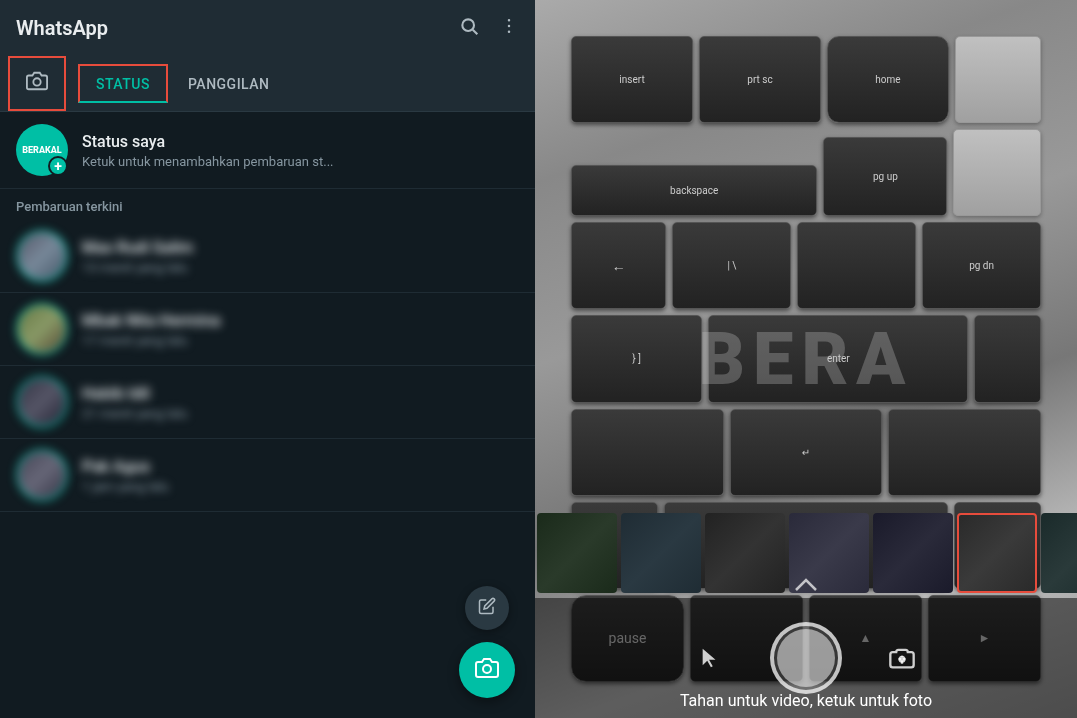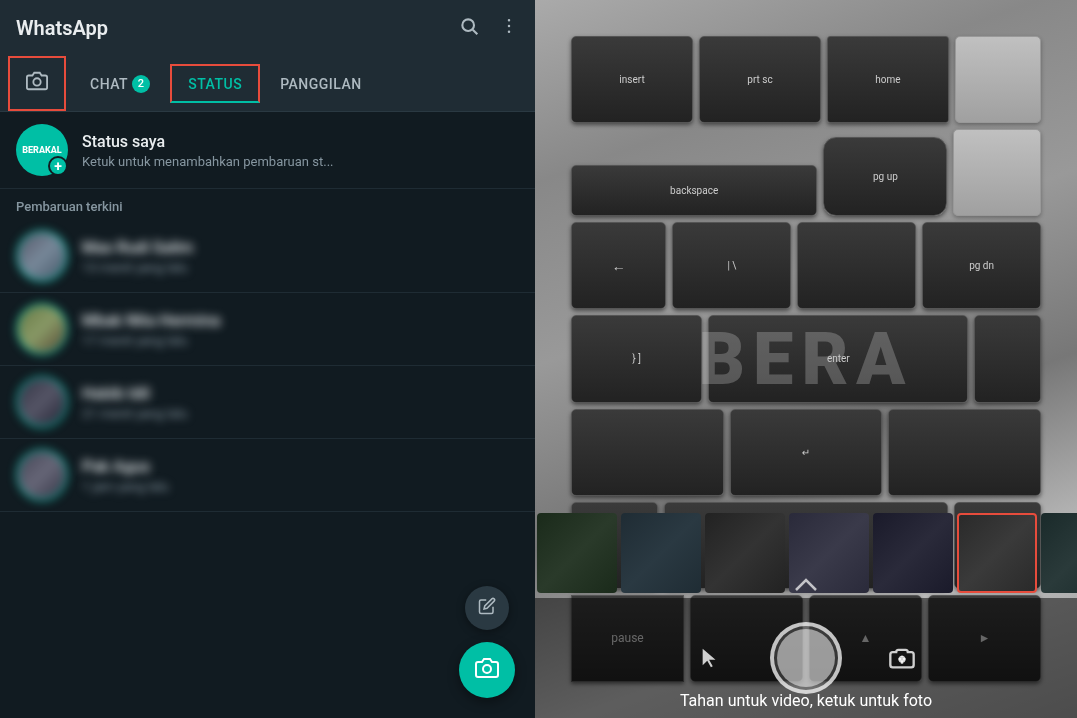--- a/index.html
+++ b/index.html
@@ -448,24 +448,20 @@
 
   <div class="tabs">
     <div class="tab-camera">
       <span class="tab-camera-icon">
         <svg width="22" height="22" viewBox="0 0 24 24" fill="none" stroke="#aebac1" stroke-width="2">
           <path d="M23 19a2 2 0 0 1-2 2H3a2 2 0 0 1-2-2V8a2 2 0 0 1 2-2h4l2-3h6l2 3h4a2 2 0 0 1 2 2z"></path>
           <circle cx="12" cy="13" r="4"></circle>
         </svg>
       </span>
     </div>
-    <div class="tab-item" style="color:#aebac1;">
-      <span>CHAT</span>
-      <span class="tab-badge">2</span>
-    </div>
     <div class="tab-item active-outline active" style="color:#00bfa5; border: 2px solid #e74c3c; border-bottom: 2px solid #00bfa5; margin: 8px 4px; height: calc(100% - 16px);">
       <span>STATUS</span>
     </div>
     <div class="tab-item">
       <span>PANGGILAN</span>
     </div>
   </div>
 
   <div class="content">
 
@@ -548,27 +544,27 @@
 </div>
 
 <div class="right-panel">
 
   <div class="keyboard-bg">
     <div style="width:100%; height:100%; background: linear-gradient(160deg, #aaa 0%, #888 20%, #999 40%, #777 60%, #bbb 80%, #999 100%); position:relative; display:flex; flex-direction:column; padding:36px; gap:6px;">
 
       <div style="display:flex; gap:6px; flex:1;">
         <div style="flex:1; background:linear-gradient(180deg,#3a3a3a,#222); border-radius:5px; display:flex; align-items:center; justify-content:center; color:#ccc; font-size:10px; border:1px solid #555; box-shadow:0 2px 4px rgba(0,0,0,0.5);">insert</div>
         <div style="flex:1; background:linear-gradient(180deg,#3a3a3a,#222); border-radius:5px; display:flex; align-items:center; justify-content:center; color:#ccc; font-size:10px; border:1px solid #555; box-shadow:0 2px 4px rgba(0,0,0,0.5);">prt sc</div>
-        <div style="flex:1; background:linear-gradient(180deg,#3a3a3a,#222); border-radius:3px; display:flex; align-items:center; justify-content:center; color:#ccc; font-size:10px; border:1px solid #555; box-shadow:0 2px 4px rgba(0,0,0,0.5);">home</div>
+        <div style="flex:1; background:linear-gradient(180deg,#3a3a3a,#222); border-radius:12px; display:flex; align-items:center; justify-content:center; color:#ccc; font-size:10px; border:1px solid #555; box-shadow:0 2px 4px rgba(0,0,0,0.5);">home</div>
         <div style="flex:0.7; background:linear-gradient(180deg,#c0c0c0,#a0a0a0); border-radius:5px; border:1px solid #999; box-shadow:0 2px 4px rgba(0,0,0,0.3);"></div>
       </div>
 
       <div style="display:flex; gap:6px; flex:1;">
         <div style="flex:2; background:linear-gradient(180deg,#3a3a3a,#222); border-radius:5px; display:flex; align-items:center; justify-content:center; color:#ccc; font-size:10px; border:1px solid #555; box-shadow:0 2px 4px rgba(0,0,0,0.5);margin-top:36px;">backspace</div>
-        <div style="flex:1; background:linear-gradient(180deg,#3a3a3a,#222); border-radius:13px; display:flex; align-items:center; justify-content:center; color:#ccc; font-size:10px; border:1px solid #555; box-shadow:0 2px 4px rgba(0,0,0,0.5);margin-top:8px;">pg up</div>
+        <div style="flex:1; background:linear-gradient(180deg,#3a3a3a,#222); border-radius:5px; display:flex; align-items:center; justify-content:center; color:#ccc; font-size:10px; border:1px solid #555; box-shadow:0 2px 4px rgba(0,0,0,0.5);margin-top:8px;">pg up</div>
         <div style="flex:0.7; background:linear-gradient(180deg,#c0c0c0,#a0a0a0); border-radius:5px; border:1px solid #999; box-shadow:0 2px 4px rgba(0,0,0,0.3);"></div>
       </div>
 
       <div style="display:flex; gap:6px; flex:1;">
         <div style="flex:0.8; background:linear-gradient(180deg,#3a3a3a,#222); border-radius:5px; display:flex; align-items:center; justify-content:center; color:#ccc; font-size:14px; border:1px solid #555; box-shadow:0 2px 4px rgba(0,0,0,0.5);">←</div>
         <div style="flex:1; background:linear-gradient(180deg,#3a3a3a,#222); border-radius:5px; display:flex; align-items:center; justify-content:center; color:#ccc; font-size:10px; border:1px solid #555; box-shadow:0 2px 4px rgba(0,0,0,0.5);">| \</div>
         <div style="flex:1; background:linear-gradient(180deg,#3a3a3a,#222); border-radius:5px; border:1px solid #555; box-shadow:0 2px 4px rgba(0,0,0,0.5);"></div>
         <div style="flex:1; background:linear-gradient(180deg,#3a3a3a,#222); border-radius:5px; display:flex; align-items:center; justify-content:center; color:#ccc; font-size:10px; border:1px solid #555; box-shadow:0 2px 4px rgba(0,0,0,0.5);">pg dn</div>
       </div>
 
@@ -584,21 +580,21 @@
         <div style="flex:1; background:linear-gradient(180deg,#3a3a3a,#222); border-radius:5px; border:1px solid #555; box-shadow:0 2px 4px rgba(0,0,0,0.5);"></div>
       </div>
 
       <div style="display:flex; gap:6px; flex:1;">
         <div style="flex:0.6; background:linear-gradient(180deg,#3a3a3a,#222); border-radius:5px; border:1px solid #555; box-shadow:0 2px 4px rgba(0,0,0,0.5);"></div>
         <div style="flex:2; background:linear-gradient(180deg,#3a3a3a,#222); border-radius:5px; display:flex; align-items:center; justify-content:center; color:#ccc; font-size:10px; border:1px solid #555; box-shadow:0 2px 4px rgba(0,0,0,0.5);">↑ shift</div>
         <div style="flex:0.6; background:linear-gradient(180deg,#3a3a3a,#222); border-radius:5px; border:1px solid #555; box-shadow:0 2px 4px rgba(0,0,0,0.5);"></div>
       </div>
 
       <div style="display:flex; gap:6px; flex:1;">
-        <div style="flex:1; background:linear-gradient(180deg,#3a3a3a,#222); border-radius:0; display:flex; align-items:center; justify-content:center; color:#ccc; font-size:12px; border:1px solid #555; box-shadow:0 2px 4px rgba(0,0,0,0.5);">pause</div>
+        <div style="flex:1; background:linear-gradient(180deg,#3a3a3a,#222); border-radius:15px; display:flex; align-items:center; justify-content:center; color:#ccc; font-size:14px; border:1px solid #555; box-shadow:0 2px 4px rgba(0,0,0,0.5);">pause</div>
         <div style="flex:1; background:linear-gradient(180deg,#3a3a3a,#222); border-radius:5px; border:1px solid #555; box-shadow:0 2px 4px rgba(0,0,0,0.5);"></div>
         <div style="flex:1; background:linear-gradient(180deg,#3a3a3a,#222); border-radius:5px; display:flex; align-items:center; justify-content:center; color:#ccc; font-size:12px; border:1px solid #555; box-shadow:0 2px 4px rgba(0,0,0,0.5);">▲</div>
         <div style="flex:1; background:linear-gradient(180deg,#3a3a3a,#222); border-radius:5px; display:flex; align-items:center; justify-content:center; color:#ccc; font-size:12px; border:1px solid #555; box-shadow:0 2px 4px rgba(0,0,0,0.5);">►</div>
       </div>
     </div>
   </div>
 
   <div class="watermark">
     <span>BERA</span>
   </div>

